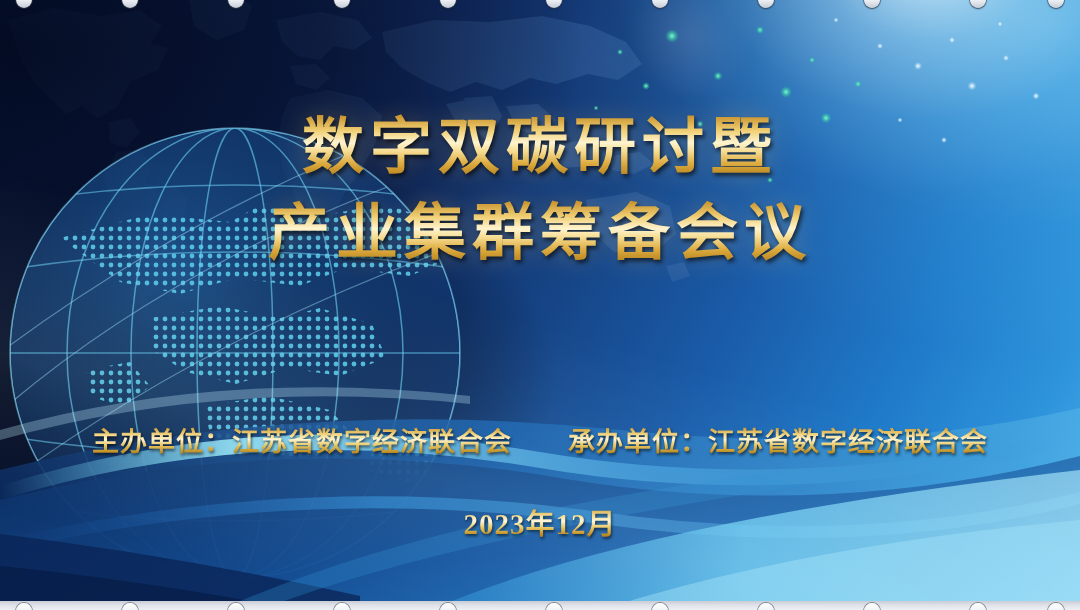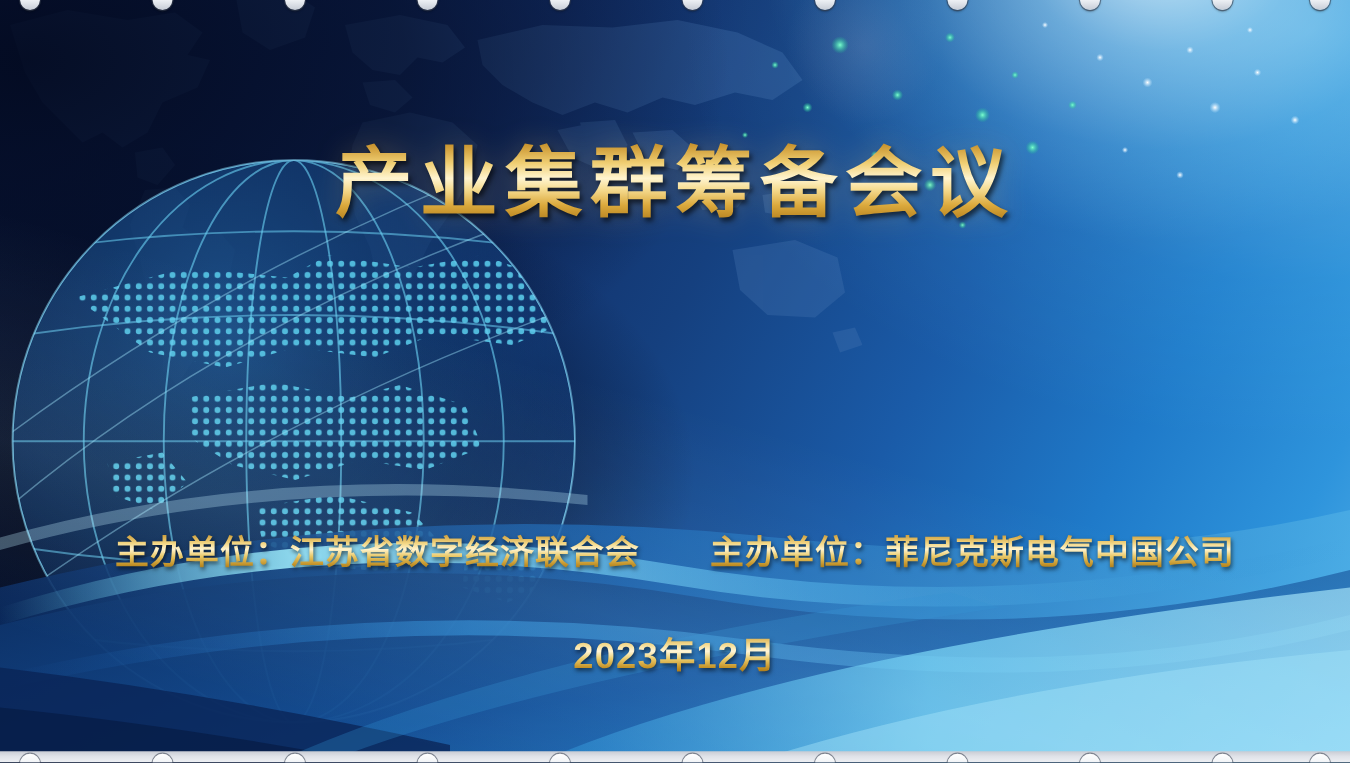--- a/index.html
+++ b/index.html
@@ -167,21 +167,21 @@
     color: transparent;
     -webkit-text-fill-color: transparent;
     filter: drop-shadow(1px 2px 1.5px rgba(0,0,0,0.60));
   }
 
   .date {
     position: absolute;
     left: 0; right: 0;
     top: 500px;
     text-align: center;
-    font-family: Liberation Sans, sans-serif;
+    font-family: Liberation Serif, serif;
     font-weight: bold;
     font-size: 29px;
     letter-spacing: 1px;
     background-image: linear-gradient(180deg,
         #8a5d12 0%,
         #cb9a2f 16%,
         #f5dc93 38%,
         #fff6d8 50%,
         #eccd6e 64%,
         #c28f23 82%,
@@ -407,24 +407,25 @@
     <div class="ring" style="left:652px"></div>
     <div class="ring" style="left:758px"></div>
     <div class="ring" style="left:864px"></div>
     <div class="ring" style="left:970px"></div>
     <div class="ring" style="left:1048px"></div>
   </div>
 
   <div class="content">
 
     <div class="title-block">
+      <span class="title-line l1">数字双碳研讨暨</span>
       <span class="title-line l2">产业集群筹备会议</span>
     </div>
 
     <div class="hosts">
       <div class="host-item">主办单位：江苏省数字经济联合会</div>
-      <div class="host-item">主办单位：菲尼克斯电气中国公司</div>
+      <div class="host-item">承办单位：江苏省数字经济联合会</div>
     </div>
 
     <div class="date">2023年12月</div>
 
   </div>
 </div>
 
 </body></html>

